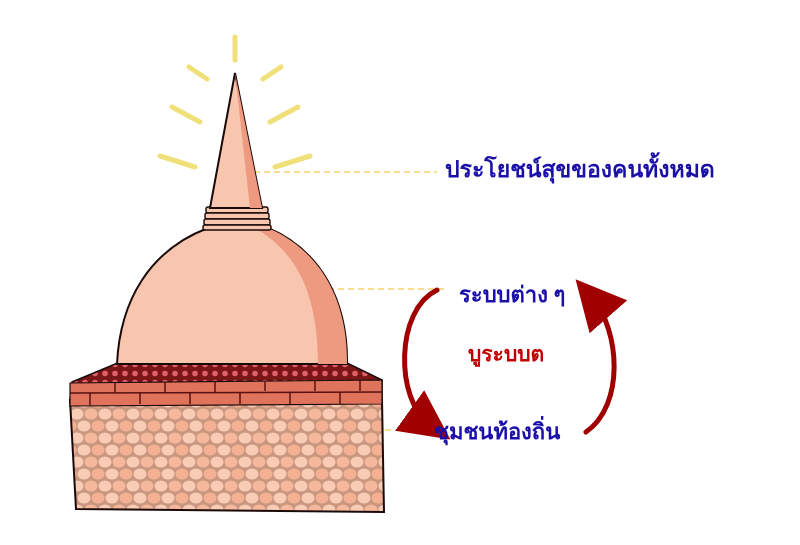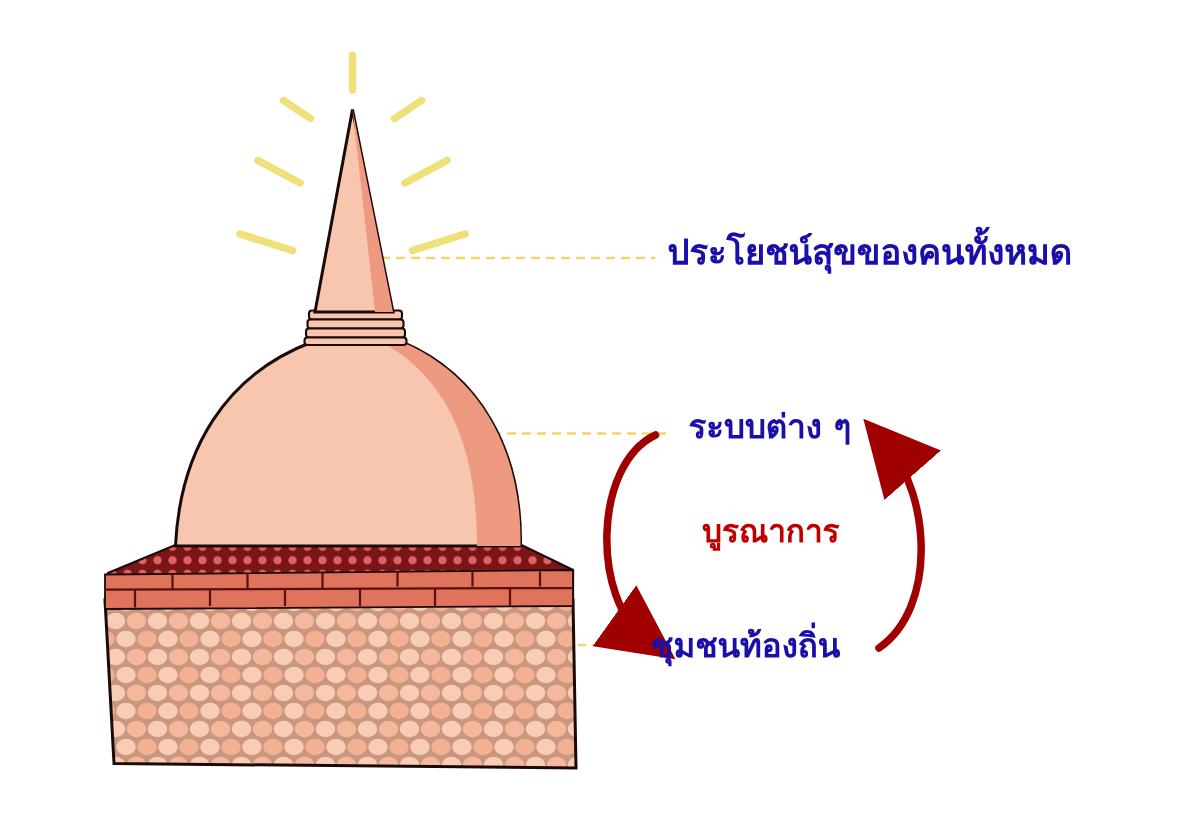--- a/index.html
+++ b/index.html
@@ -1,21 +1,21 @@
 <!DOCTYPE html>
 <html><head>
   <meta charset="utf-8">
   <style>
     html, body { margin: 0; padding: 0; background: #ffffff; }
     body { width: 800px; height: 545px; position: relative; overflow: hidden;
            font-family: "DejaVu Serif", "Liberation Serif", serif; }
     #stage { position: absolute; left: 0; top: 0; width: 800px; height: 545px; }
     .label { position: absolute; font-weight: bold; white-space: nowrap; line-height: 1; }
     .label-top { left: 445px; top: 157px; font-size: 23px; }
-    .label-mid { left: 459px; top: 274px; font-size: 22px; }
+    .label-mid { left: 459px; top: 284px; font-size: 22px; font-family: Liberation Serif, serif; }
     .label-center { left: 468px; top: 343px; font-size: 21px; }
     .label-bottom { left: 434px; top: 420px; font-size: 22px; }
   </style>
 </head>
 <body>
 
 <div id="stage">
   <svg width="800" height="545" viewBox="0 0 800 545" xmlns="http://www.w3.org/2000/svg">
     <defs>
       <pattern id="stones" x="0" y="0" width="28" height="24" patternUnits="userSpaceOnUse">
@@ -93,15 +93,15 @@
     </g>
 
     <g fill="none" stroke="#a00000" stroke-linecap="round">
       <path d="M437,290 C395,310 395,400 430,425" stroke-width="5" marker-end="url(#arrowhead)"></path>
       <path d="M586,432 C625,405 620,330 592,298" stroke-width="5" marker-end="url(#arrowhead)"></path>
     </g>
   </svg>
 
   <div class="label label-top" style="color:#1a0fa8;">ประโยชน์สุขของคนทั้งหมด</div>
   <div class="label label-mid" style="color:#1a0fa8;">ระบบต่าง ๆ</div>
-  <div class="label label-center" style="color:#c00000;">บูรณาการ</div>
+  <div class="label label-center" style="color:#c00000;">บูระบบต</div>
   <div class="label label-bottom" style="color:#1a0fa8;">ชุมชนท้องถิ่น</div>
 </div>
 
 </body></html>

